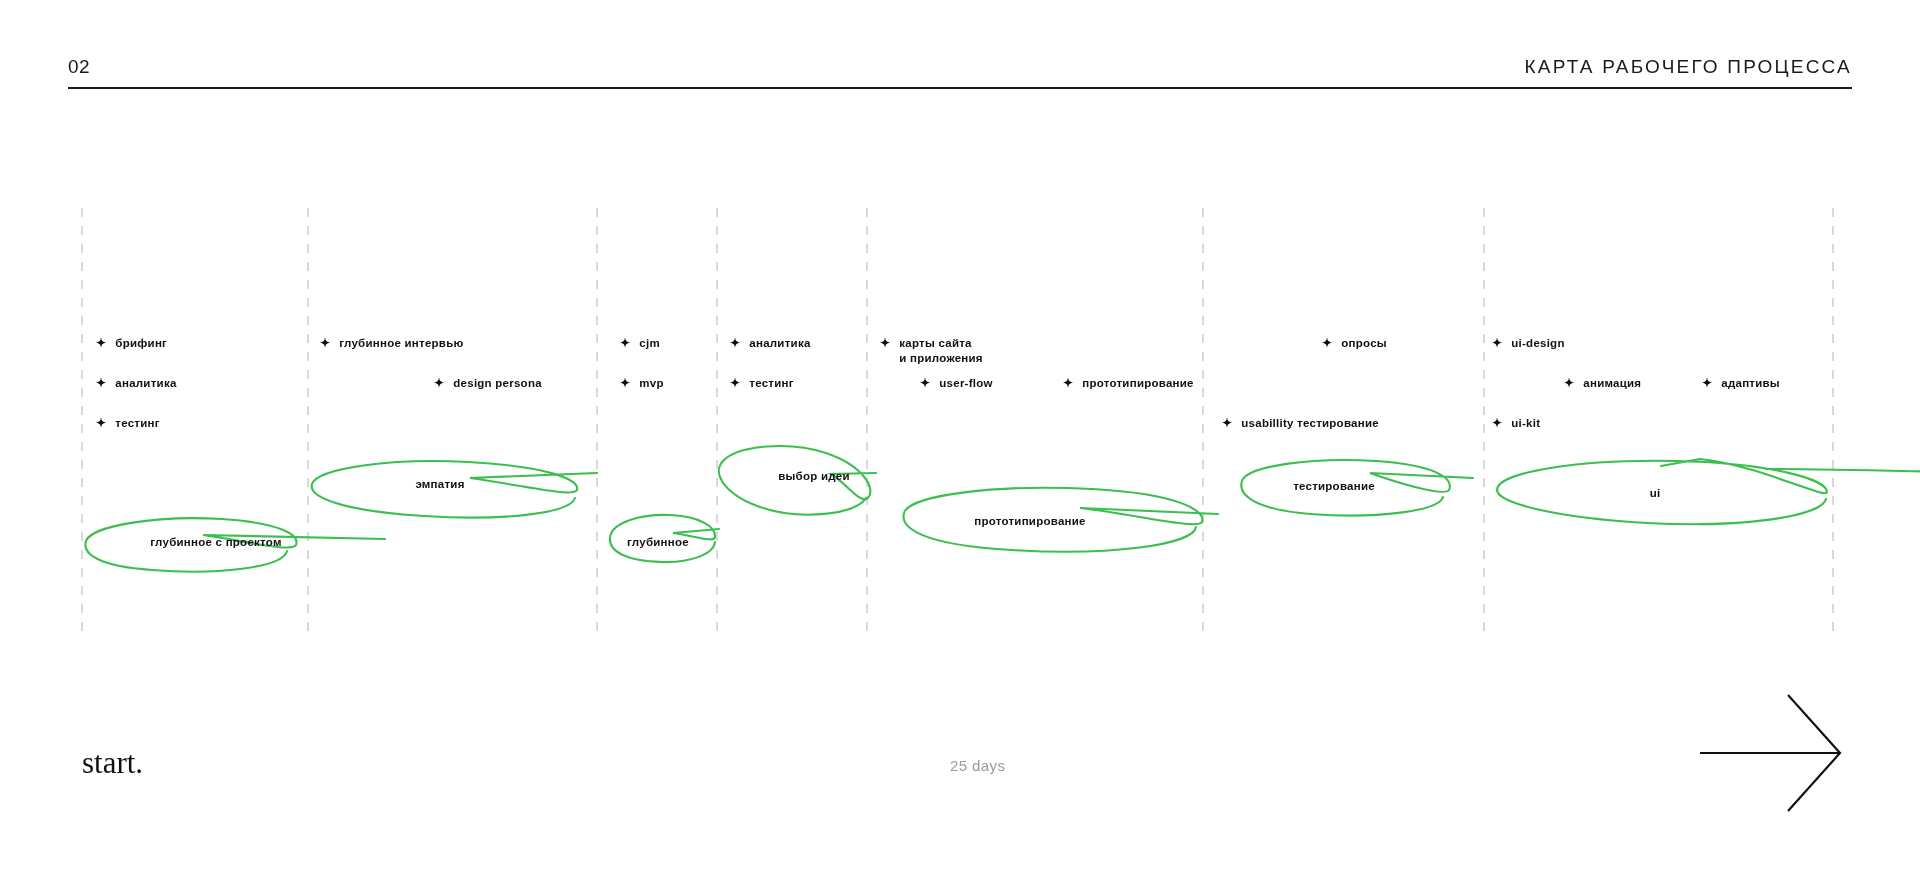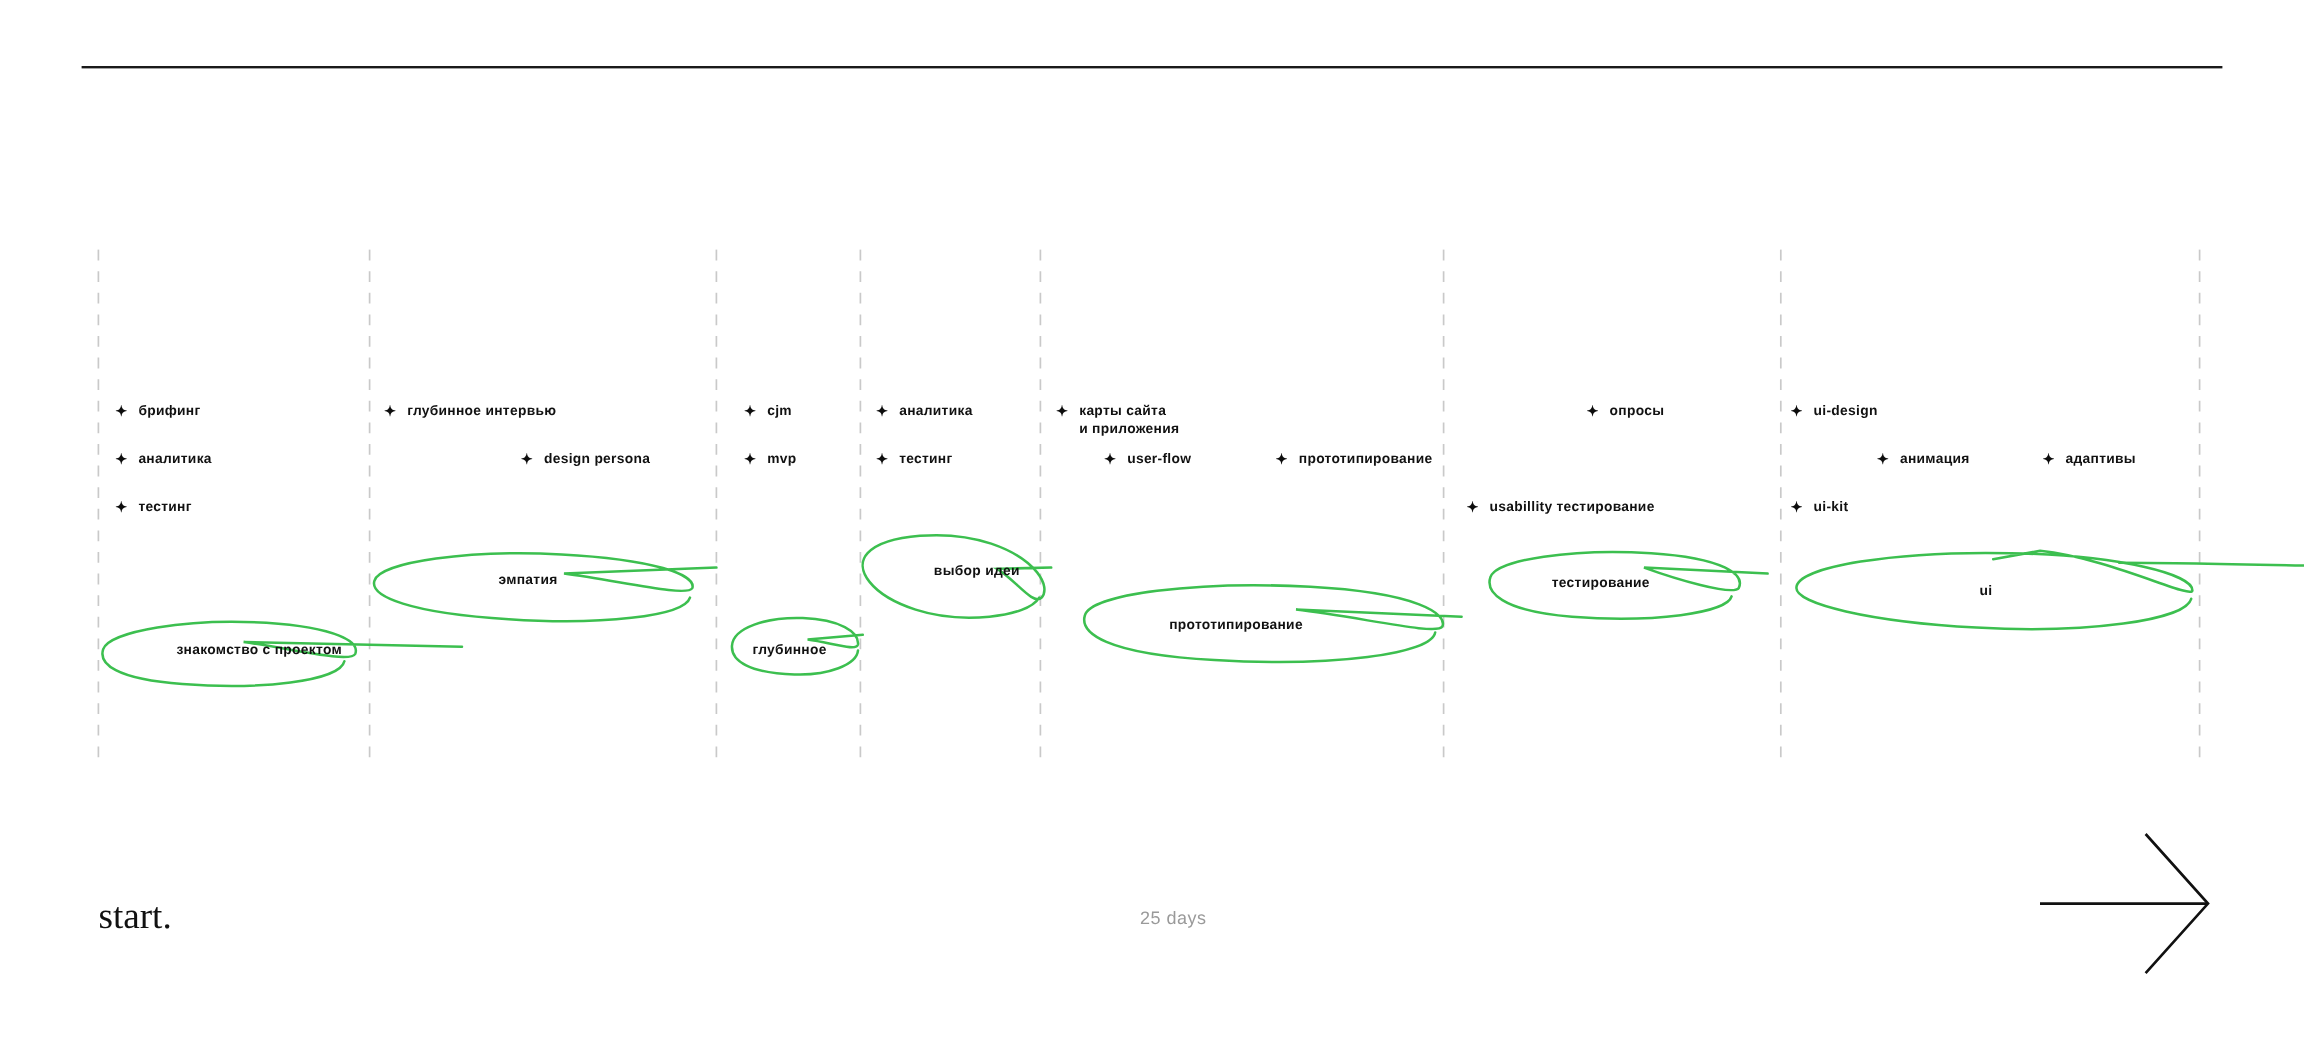--- a/index.html
+++ b/index.html
@@ -120,20 +120,24 @@
     left: 1700px;
     top: 693px;
     width: 160px;
     height: 120px;
   }
 </style>
 </head>
 <body>
 
 <div id="header">
+  <div id="header-row">
+    <div id="page-number">02</div>
+    <div id="header-title">КАРТА РАБОЧЕГО ПРОЦЕССА</div>
+  </div>
   <div id="header-rule"></div>
 </div>
 
 <div id="board">
   <svg width="1920" height="874" viewBox="0 0 1920 874" xmlns="http://www.w3.org/2000/svg">
 
     <g id="divider-group" stroke="#c9c9c9" stroke-width="1.4" stroke-dasharray="9 9">
       <line x1="82" y1="208" x2="82" y2="638"></line>
       <line x1="308" y1="208" x2="308" y2="638"></line>
       <line x1="597" y1="208" x2="597" y2="638"></line>
@@ -193,21 +197,21 @@
     <div class="bullet-item" style="left: 920px; top: 376px;"><span class="bullet-glyph">✦</span><span>user-flow</span></div>
     <div class="bullet-item" style="left: 1063px; top: 376px;"><span class="bullet-glyph">✦</span><span>прототипирование</span></div>
     <div class="bullet-item" style="left: 1322px; top: 336px;"><span class="bullet-glyph">✦</span><span>опросы</span></div>
     <div class="bullet-item" style="left: 1222px; top: 416px;"><span class="bullet-glyph">✦</span><span>usabillity тестирование</span></div>
     <div class="bullet-item" style="left: 1492px; top: 336px;"><span class="bullet-glyph">✦</span><span>ui-design</span></div>
     <div class="bullet-item" style="left: 1564px; top: 376px;"><span class="bullet-glyph">✦</span><span>анимация</span></div>
     <div class="bullet-item" style="left: 1702px; top: 376px;"><span class="bullet-glyph">✦</span><span>адаптивы</span></div>
     <div class="bullet-item" style="left: 1492px; top: 416px;"><span class="bullet-glyph">✦</span><span>ui-kit</span></div>
   </div>
 <div id="oval-label-layer">
-    <div class="oval-label" style="left: 216px; top: 542px;">знакомство с проектом</div>
+    <div class="oval-label" style="left: 216px; top: 542px;">глубинное с проектом</div>
     <div class="oval-label" style="left: 440px; top: 484px;">эмпатия</div>
     <div class="oval-label" style="left: 658px; top: 542px;">глубинное</div>
     <div class="oval-label" style="left: 789px; top: 476px; margin-left: 25px;">выбор идеи</div>
     <div class="oval-label" style="left: 1030px; top: 521px;">прототипирование</div>
     <div class="oval-label" style="left: 1334px; top: 486px; text-align: center;">тестирование</div>
     <div class="oval-label" style="left: 1655px; top: 493px;">ui</div>
   </div>
 
 <div id="footer-start">start.</div>
 

